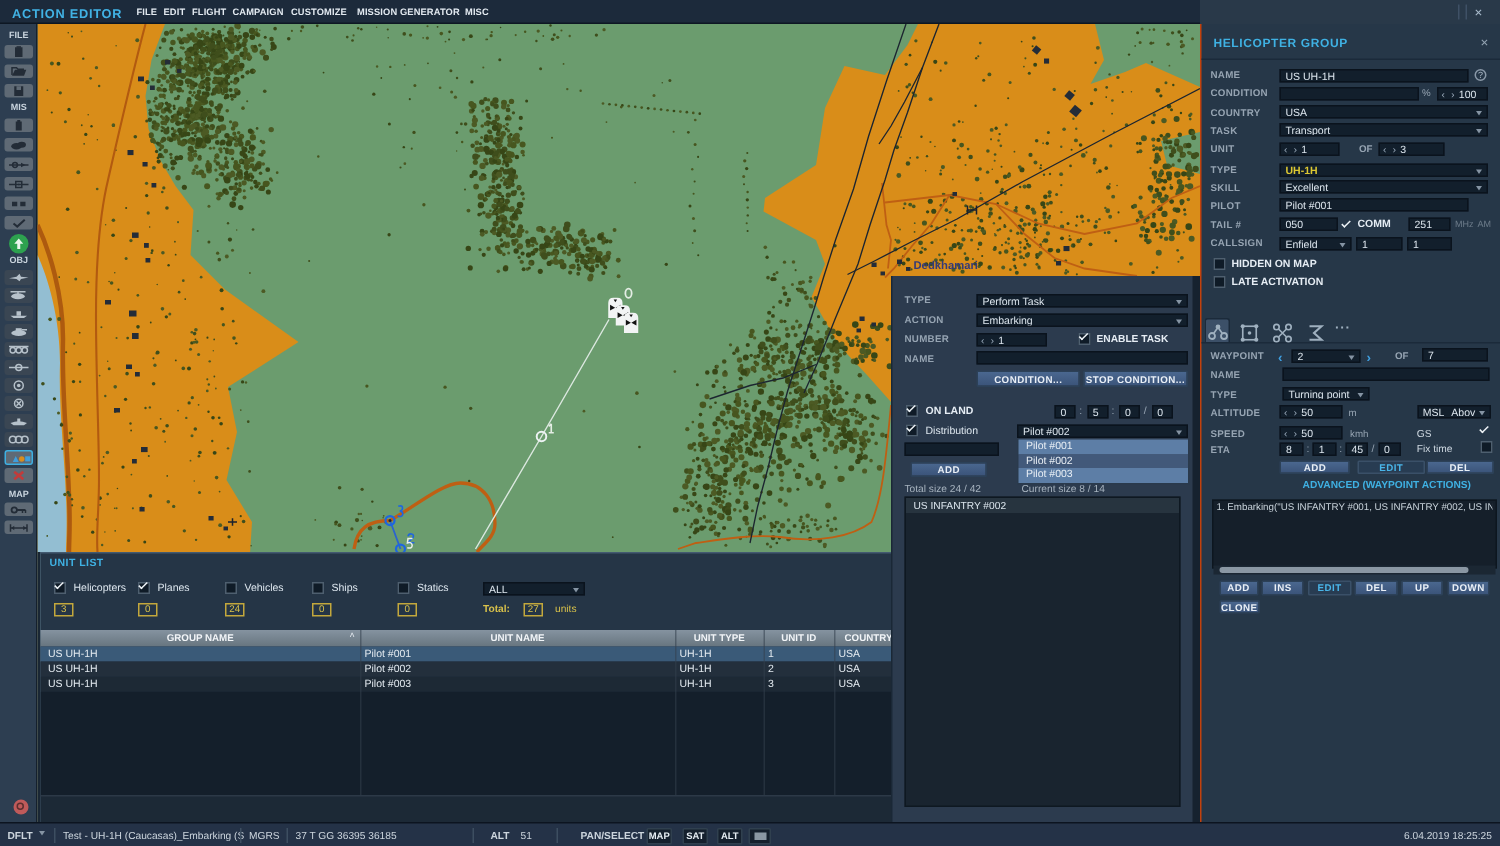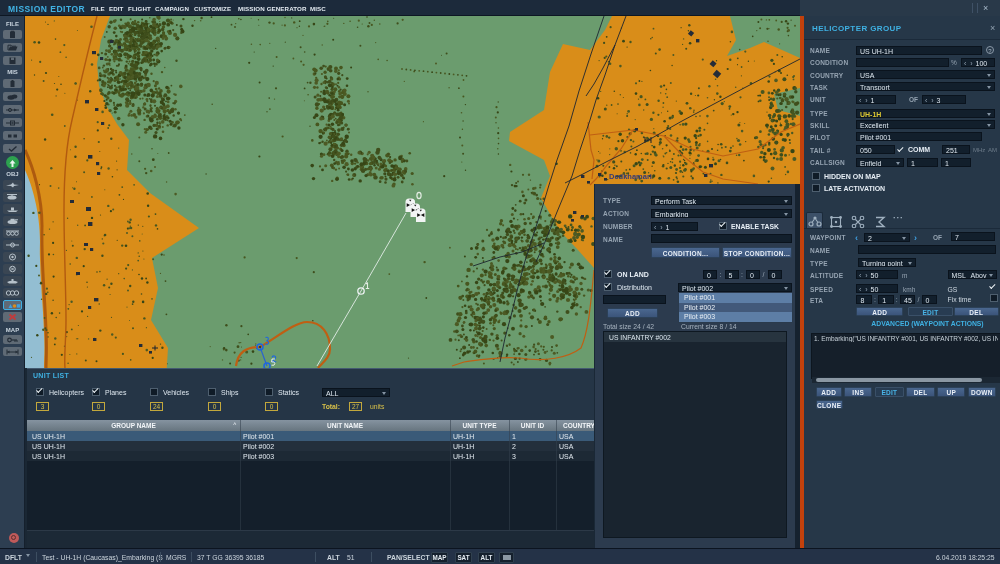--- a/index.html
+++ b/index.html
@@ -20,21 +20,21 @@
  color:#e9eff6;font-size:6.5px;font-weight:bold;text-align:center;letter-spacing:.3px}
 .btnD{position:absolute;background:#283c52;border:1px solid #3a5068;border-radius:1px;
  color:#49b5e8;font-size:6.5px;font-weight:bold;text-align:center;letter-spacing:.3px}
 .chk{position:absolute;width:8px;height:8px;background:#0f1b27;border:1px solid #4e5f6f}
 .ck{position:absolute;width:5.5px;height:2.6px;border-left:1.2px solid #eef3f7;border-bottom:1.2px solid #eef3f7;transform:rotate(-45deg);transform-origin:left bottom}
 .cyan{color:#3fb1e3}
 .sep{position:absolute;width:1px;background:#3d4e61;top:3px;height:10px}
 </style></head>
 <body>
 <div class="abs" style="left:0;top:0;width:1000px;height:16px;background:#1c2a3b;border-bottom:1px solid #0d1723">
-    <div class="abs" style="left:8px;top:4px;font-size:8.5px;font-weight:bold;letter-spacing:.5px;color:#41b2e4">MISSION EDITOR</div>
+    <div class="abs" style="left:8px;top:4px;font-size:8.5px;font-weight:bold;letter-spacing:.5px;color:#41b2e4">ACTION EDITOR</div>
     <div class="abs" style="left:91px;top:5px;font-size:6.2px;font-weight:bold;color:#e2e9f0;letter-spacing:.1px">FILE</div>
     <div class="abs" style="left:109px;top:5px;font-size:6.2px;font-weight:bold;color:#e2e9f0;letter-spacing:.1px">EDIT</div>
     <div class="abs" style="left:128px;top:5px;font-size:6.2px;font-weight:bold;color:#e2e9f0;letter-spacing:.1px">FLIGHT</div>
     <div class="abs" style="left:155px;top:5px;font-size:6.2px;font-weight:bold;color:#e2e9f0;letter-spacing:.1px">CAMPAIGN</div>
     <div class="abs" style="left:194px;top:5px;font-size:6.2px;font-weight:bold;color:#e2e9f0;letter-spacing:.1px">CUSTOMIZE</div>
     <div class="abs" style="left:238px;top:5px;font-size:6.2px;font-weight:bold;color:#e2e9f0;letter-spacing:.1px">MISSION GENERATOR</div>
     <div class="abs" style="left:310px;top:5px;font-size:6.2px;font-weight:bold;color:#e2e9f0;letter-spacing:.1px">MISC</div>
     <div class="abs" style="left:800px;top:0;width:200px;height:16px;background:#293949"></div>
     <div class="abs" style="left:972px;top:3px;width:1px;height:10px;background:#3f5166"></div>
     <div class="abs" style="left:977px;top:3px;width:1px;height:10px;background:#3f5166"></div>
@@ -3554,21 +3554,21 @@
       <div style="height:9.7px;background:#42597a;color:#e9eff5;font-size:7px;line-height:9.7px;padding-left:5px">Pilot #002</div>
       <div style="height:9.7px;background:#5d7ea6;color:#e9eff5;font-size:7px;line-height:9.7px;padding-left:5px">Pilot #003</div>
     </div>
     <div class="btn" style="left:12px;top:124px;width:51px;height:10px;line-height:10px">ADD</div>
     <div class="abs" style="left:8px;top:139px;font-size:6.8px;color:#a7b3bf">Total size 24 / 42</div>
     <div class="abs" style="left:86px;top:139px;font-size:6.8px;color:#a7b3bf">Current size 8 / 14</div>
     <div class="abs" style="left:8px;top:147px;width:184px;height:207px;background:#19242f;border:1px solid #0e1821"></div>
     <div class="abs" style="left:9px;top:148px;width:182px;height:9.5px;background:#27343f"></div>
     <div class="abs" style="left:14px;top:150px;font-size:6.8px;color:#dce6ee">US INFANTRY #002</div>
   </div>
-<div class="abs" style="left:800px;top:16px;width:200px;height:532px;background:#263748;border-left:4px solid #c2410c">
+<div class="abs" style="left:800px;top:16px;width:200px;height:532px;background:#263748;border-left:1px solid #c2410c">
     <div class="abs cyan" style="left:8px;top:8px;font-size:8px;font-weight:bold;letter-spacing:.4px">HELICOPTER GROUP</div>
     <div class="abs" style="left:186px;top:7px;color:#93a3b2;font-size:9px">×</div>
     <div class="abs" style="left:0;top:23px;width:200px;height:1px;background:#1b2a3a"></div>
     <div class="lbl" style="left:6px;top:31px">NAME</div>
     <div class="field" style="left:52px;top:29.5px;width:126px">US UH-1H</div>
     <div class="abs" style="left:182px;top:29.5px;width:8px;height:8px;border:1px solid #8a99a8;border-radius:50%;color:#aebccA;font-size:6px;text-align:center;line-height:8px">?</div>
     <div class="lbl" style="left:6px;top:43.3px">CONDITION</div>
     <div class="field" style="left:52px;top:41.8px;width:93px"></div>
     <div class="abs" style="left:147px;top:42.8px;font-size:6.5px;color:#96a4b2">%</div>
     <div class="spin" style="left:157px;top:41.8px;width:34px"><span class="ar">‹ ›</span> 100</div>

